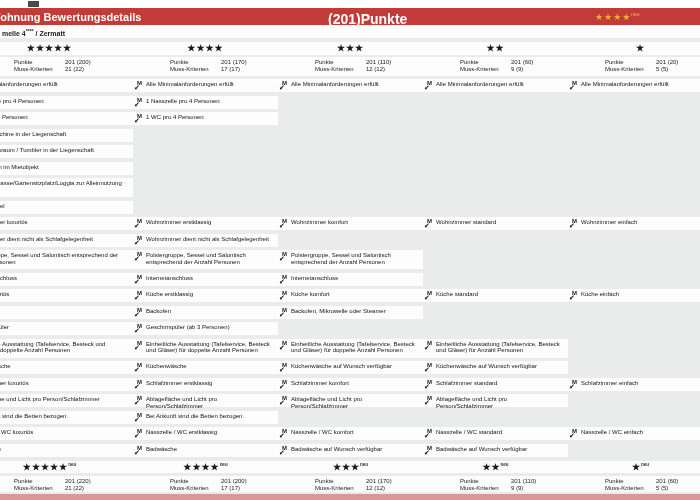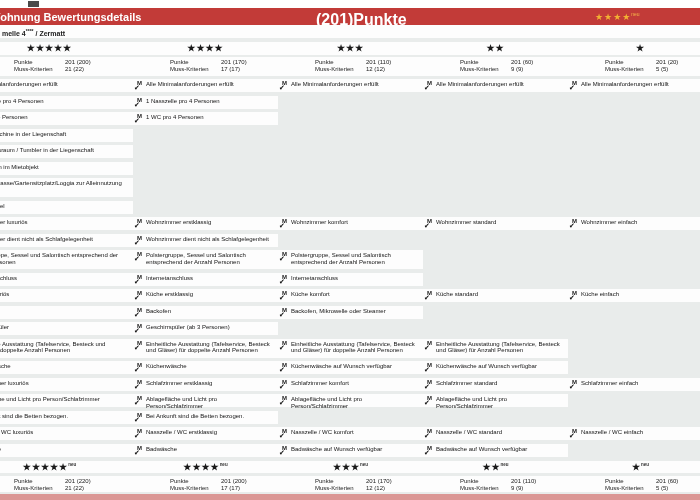--- a/index.html
+++ b/index.html
@@ -5,21 +5,21 @@
   html,body{margin:0;padding:0}
   body{
     width:700px;height:500px;overflow:hidden;position:relative;
     background:#e9eceb;font-family:"Liberation Sans",sans-serif;color:#111;
   }
   .band{position:absolute;left:0;width:700px;background:#fdfdfd}
   #topstrip{top:0;height:8px;background:#fff}
   #artifact{position:absolute;top:1px;left:28px;width:11px;height:6px;background:#4a4a4a}
   #redbar{position:absolute;top:8px;left:0;width:700px;height:17px;background:#c23b38;overflow:hidden}
   #redbar .title{position:absolute;left:-10px;top:3px;font-size:11px;font-weight:bold;color:#fff;white-space:nowrap}
-  #redbar .badge{position:absolute;left:316px;top:3px;font-size:16px;font-weight:bold;color:#fff;white-space:nowrap}
+  #redbar .badge{position:absolute;left:328px;top:3px;font-size:14px;font-weight:bold;color:#fff;white-space:nowrap}
   #redbar .gstars{position:absolute;left:595px;top:3px;font-size:9px;color:#f2b233;letter-spacing:1px;white-space:nowrap}
   #redbar .gstars sup{font-size:5px;color:#f6b84a;letter-spacing:0}
   #propband{top:25px;height:13px}
   #propband .prop{position:absolute;left:2px;top:3px;font-size:7px;font-weight:bold;color:#222;white-space:nowrap}
   #propband sup{font-size:5px}
   #starsband{top:42px;height:13px}
   #valband{top:57px;height:19px}
   #fstarsband{top:461px;height:12px}
   #fvalband{top:476px;height:16px}
   #pinkstrip{top:494px;height:6px;background:#db9795}

